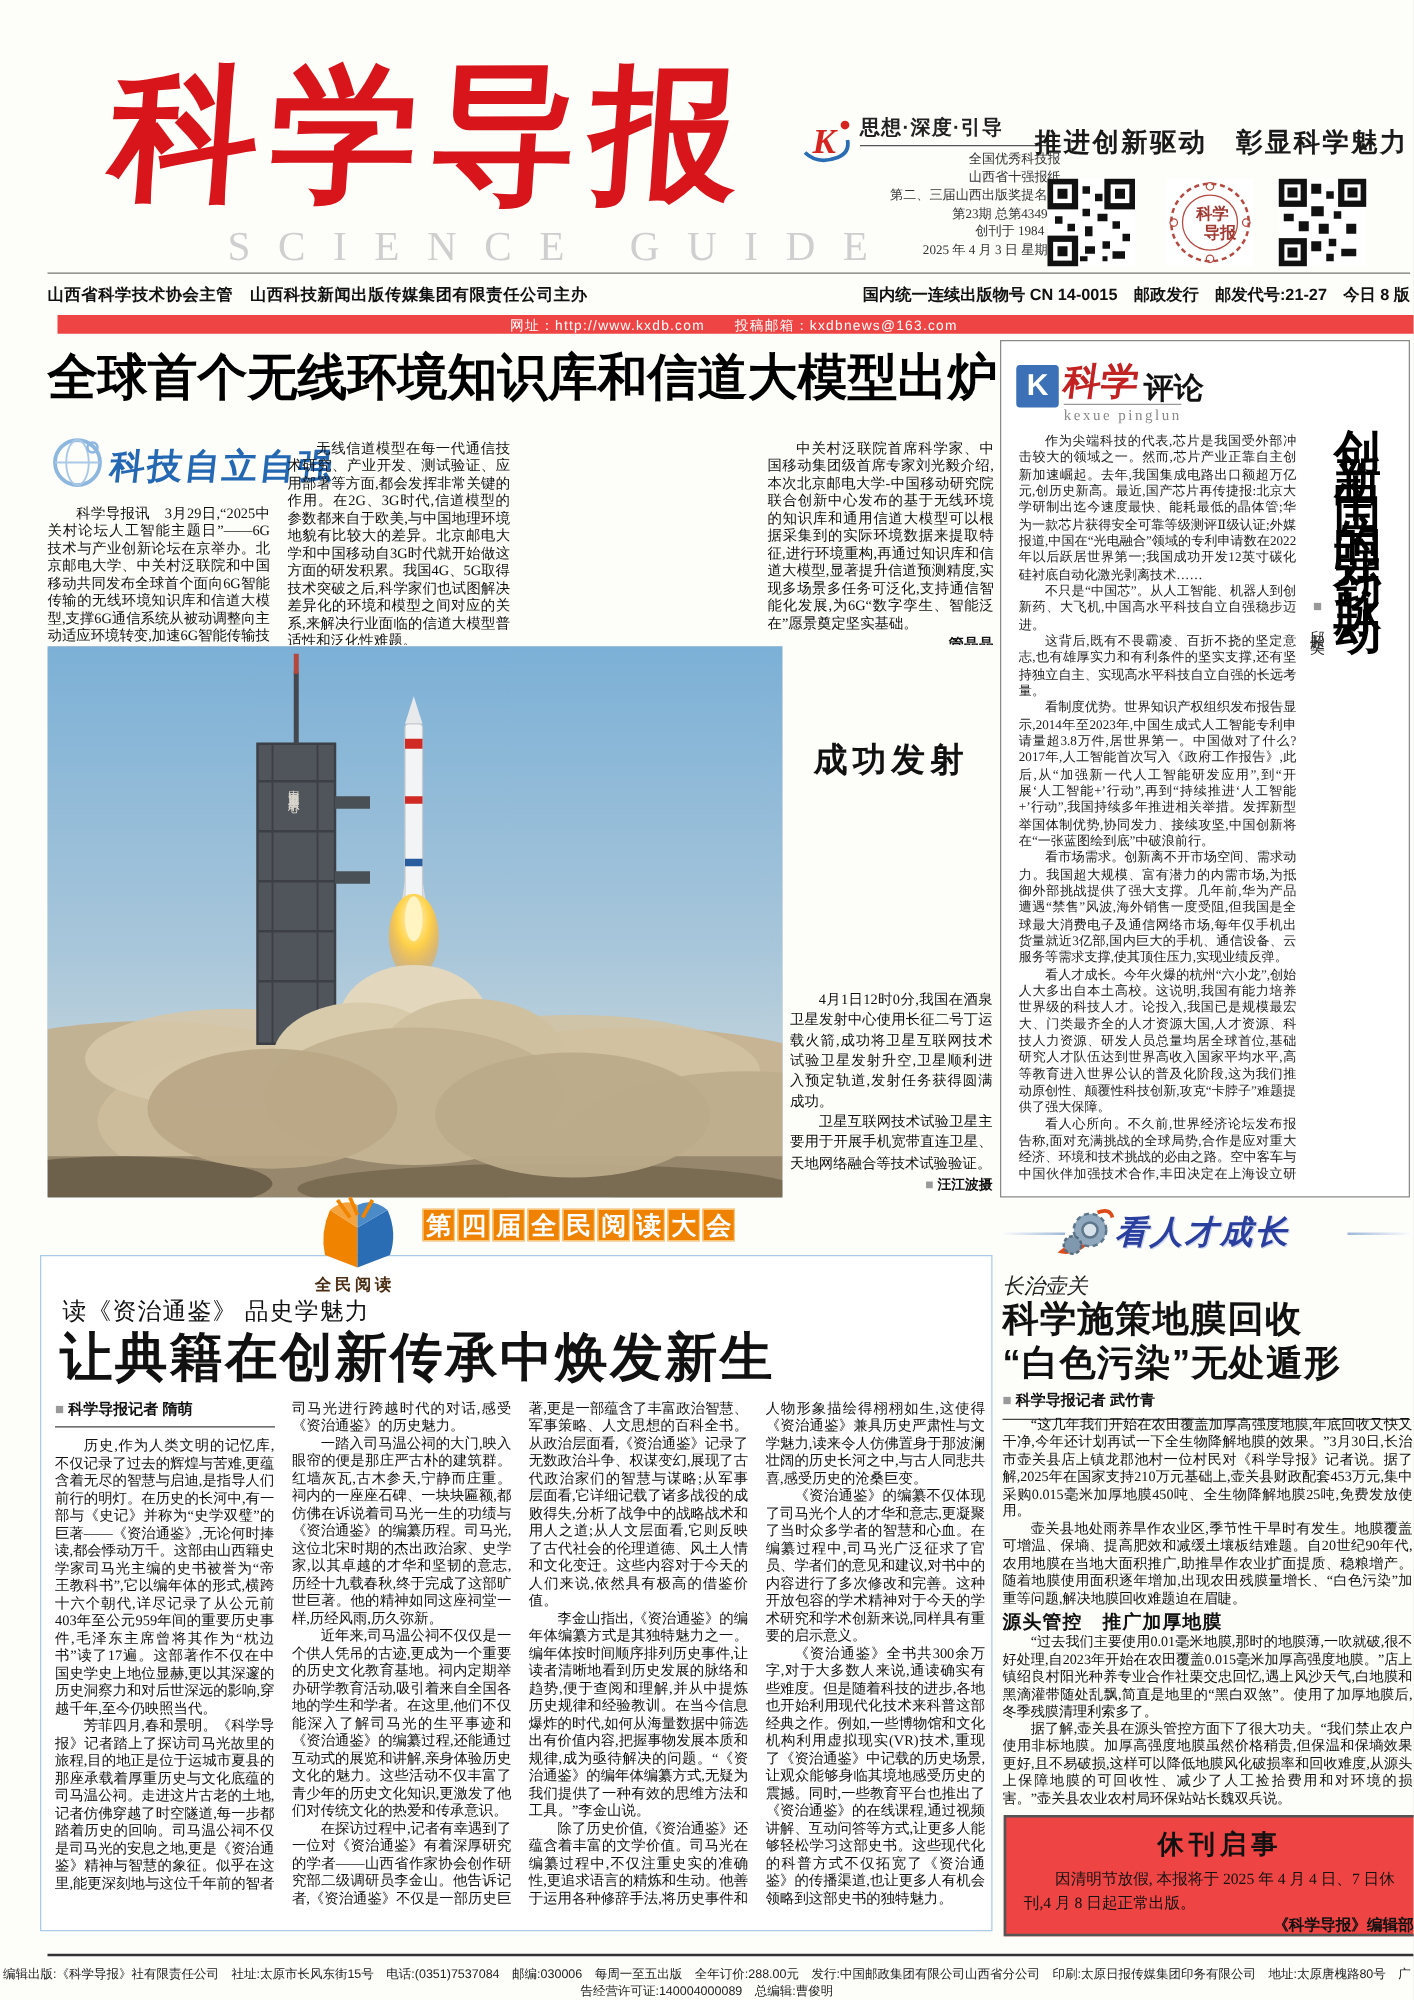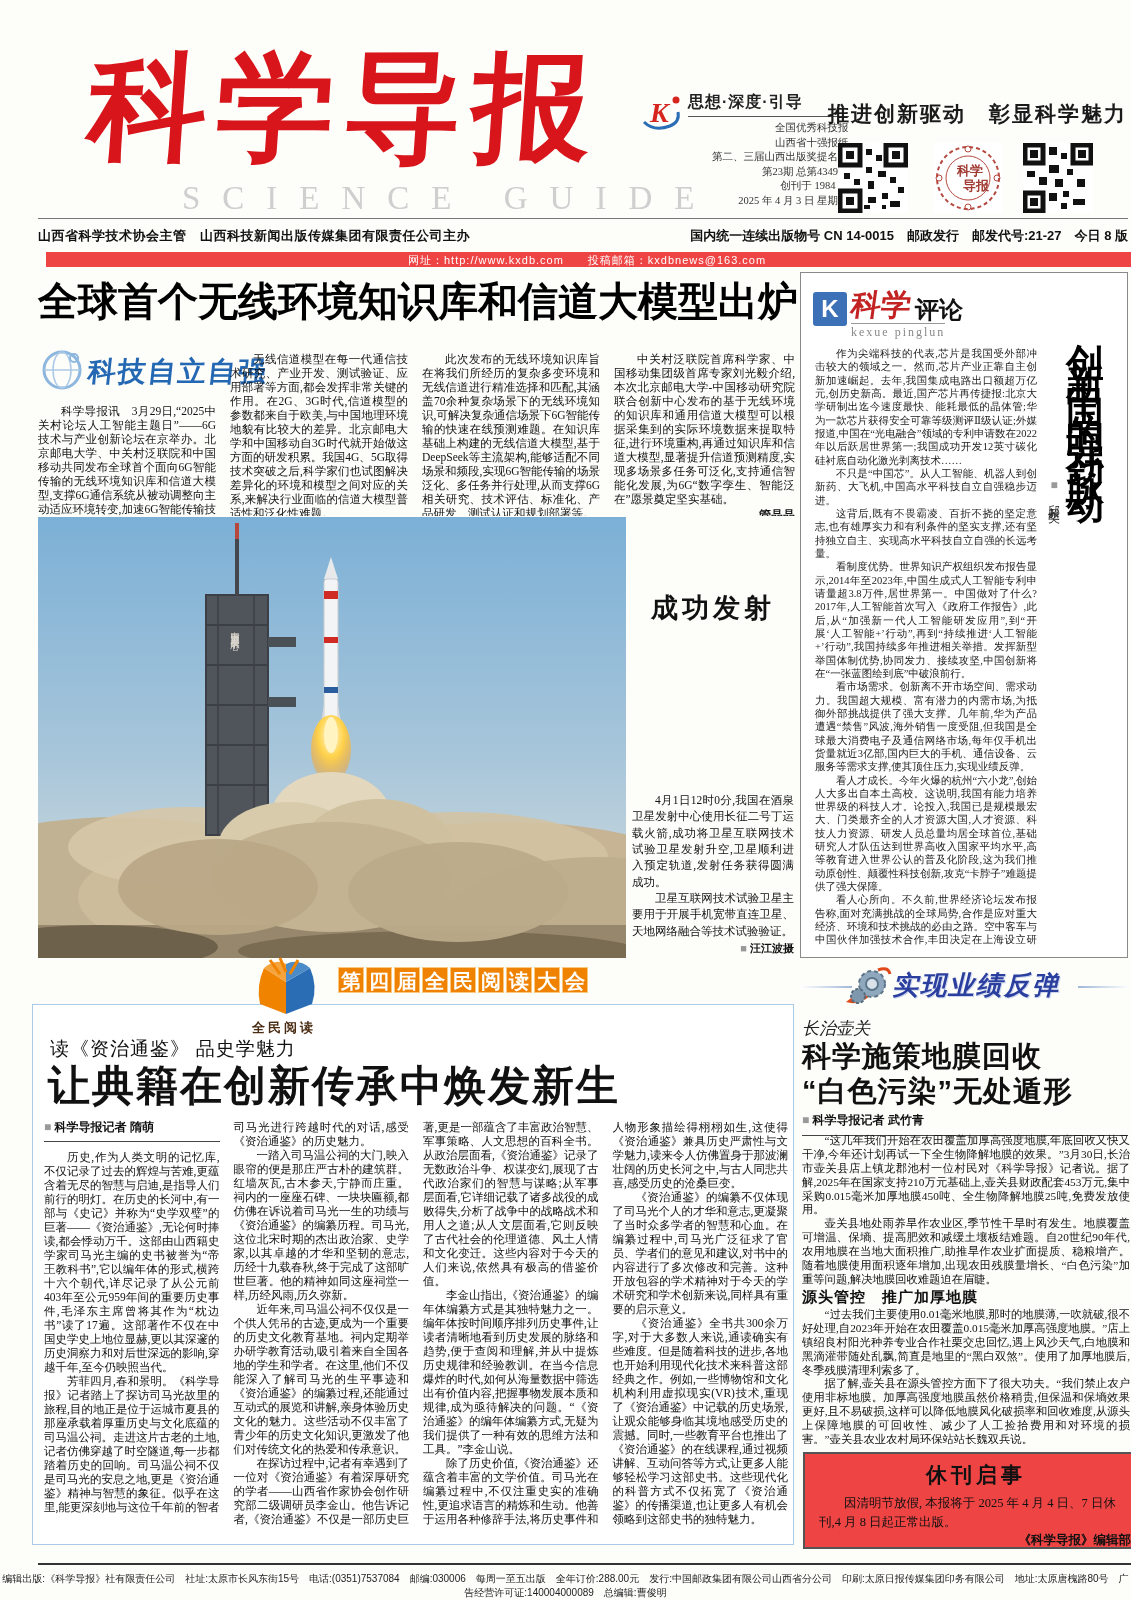--- a/index.html
+++ b/index.html
@@ -221,23 +221,20 @@
     </span>
     <span class="txt sans">科技自立自强</span>
   </div>
 
   <div id="lead-c1" class="abs lead-col">
       <p>科学导报讯　3月29日,“2025中关村论坛人工智能主题日”——6G技术与产业创新论坛在京举办。北京邮电大学、中关村泛联院和中国移动共同发布全球首个面向6G智能传输的无线环境知识库和信道大模型,支撑6G通信系统从被动调整向主动适应环境转变,加速6G智能传输技术的应用落地。</p>
     </div>
   <div id="lead-c2" class="abs lead-col">
       <p>无线信道模型在每一代通信技术研究、产业开发、测试验证、应用部署等方面,都会发挥非常关键的作用。在2G、3G时代,信道模型的参数都来自于欧美,与中国地理环境地貌有比较大的差异。北京邮电大学和中国移动自3G时代就开始做这方面的研发积累。我国4G、5G取得技术突破之后,科学家们也试图解决差异化的环境和模型之间对应的关系,来解决行业面临的信道大模型普适性和泛化性难题。</p>
     </div>
-  <div id="lead-c3" class="abs lead-col">
-      <p>此次发布的无线环境知识库旨在将我们所经历的复杂多变环境和无线信道进行精准选择和匹配,其涵盖70余种复杂场景下的无线环境知识,可解决复杂通信场景下6G智能传输的快速在线预测难题。在知识库基础上构建的无线信道大模型,基于DeepSeek等主流架构,能够适配不同场景和频段,实现6G智能传输的场景泛化、多任务并行处理,从而支撑6G相关研究、技术评估、标准化、产品研发、测试认证和规划部署等。</p>
-    </div>
   <div id="lead-c4" class="abs lead-col">
     <p>中关村泛联院首席科学家、中国移动集团级首席专家刘光毅介绍,本次北京邮电大学-中国移动研究院联合创新中心发布的基于无线环境的知识库和通用信道大模型可以根据采集到的实际环境数据来提取特征,进行环境重构,再通过知识库和信道大模型,显著提升信道预测精度,实现多场景多任务可泛化,支持通信智能化发展,为6G“数字孪生、智能泛在”愿景奠定坚实基础。</p>
     <div class="lead-byline">管晶晶</div>
   </div>
 
   <div class="abs comm-box">
     <div class="comm-badge">
       <span class="comm-k">K</span>
       <span class="comm-kexue">科学</span>
       <span class="comm-pinglun">评论</span>
@@ -375,21 +372,21 @@
     <div class="innov-line" style="right:0; transform:scaleX(-1)"></div>
     <span style="position:absolute; left:44px; top:2px;">
       <svg width="48" height="46" viewBox="0 0 48 46">
         <path d="M2 40 Q14 44 26 34 L20 26 Z" fill="#e04a1a"></path>
         <circle cx="28" cy="22" r="13" fill="#8fa8bd" stroke="#5d7689" stroke-width="2" stroke-dasharray="4 3"></circle>
         <circle cx="28" cy="22" r="6" fill="#d8e2ea" stroke="#5d7689" stroke-width="2"></circle>
         <circle cx="14" cy="34" r="7" fill="#7f98ad" stroke="#546c7e" stroke-width="2" stroke-dasharray="3 2"></circle>
         <path d="M34 8 Q44 4 46 12" stroke="#e04a1a" stroke-width="3" fill="none"></path>
       </svg>
     </span>
-    <span class="innov-text">实现业绩反弹</span>
+    <span class="innov-text">看人才成长</span>
   </div>
 
   <div class="abs mulch-kicker">长治壶关</div>
   <div class="abs mulch-headline sans">
     <div>科学施策地膜回收</div>
     <div>“白色污染”无处遁形</div>
   </div>
   <div class="abs mulch-byline byline-bar"><span class="sq">■</span> <span>科学导报记者 武竹青</span></div>
   <div class="abs mulch-body1">
       <p>“这几年我们开始在农田覆盖加厚高强度地膜,年底回收又快又干净,今年还计划再试一下全生物降解地膜的效果。”3月30日,长治市壶关县店上镇龙郡池村一位村民对《科学导报》记者说。据了解,2025年在国家支持210万元基础上,壶关县财政配套453万元,集中采购0.015毫米加厚地膜450吨、全生物降解地膜25吨,免费发放使用。</p>

